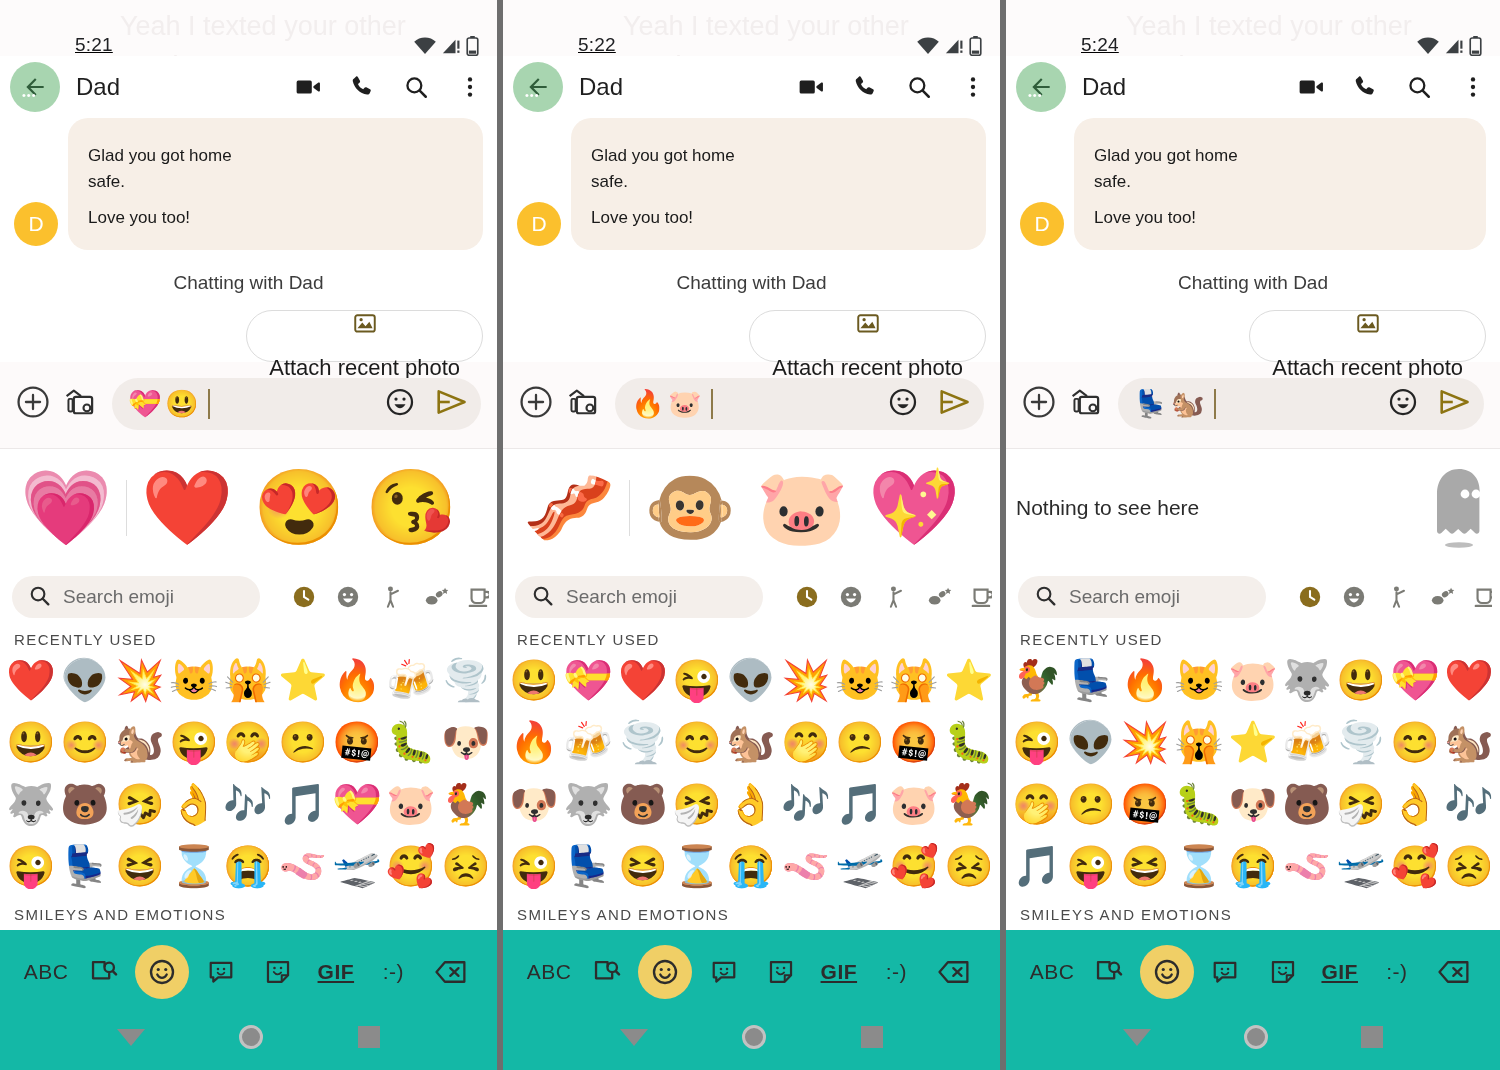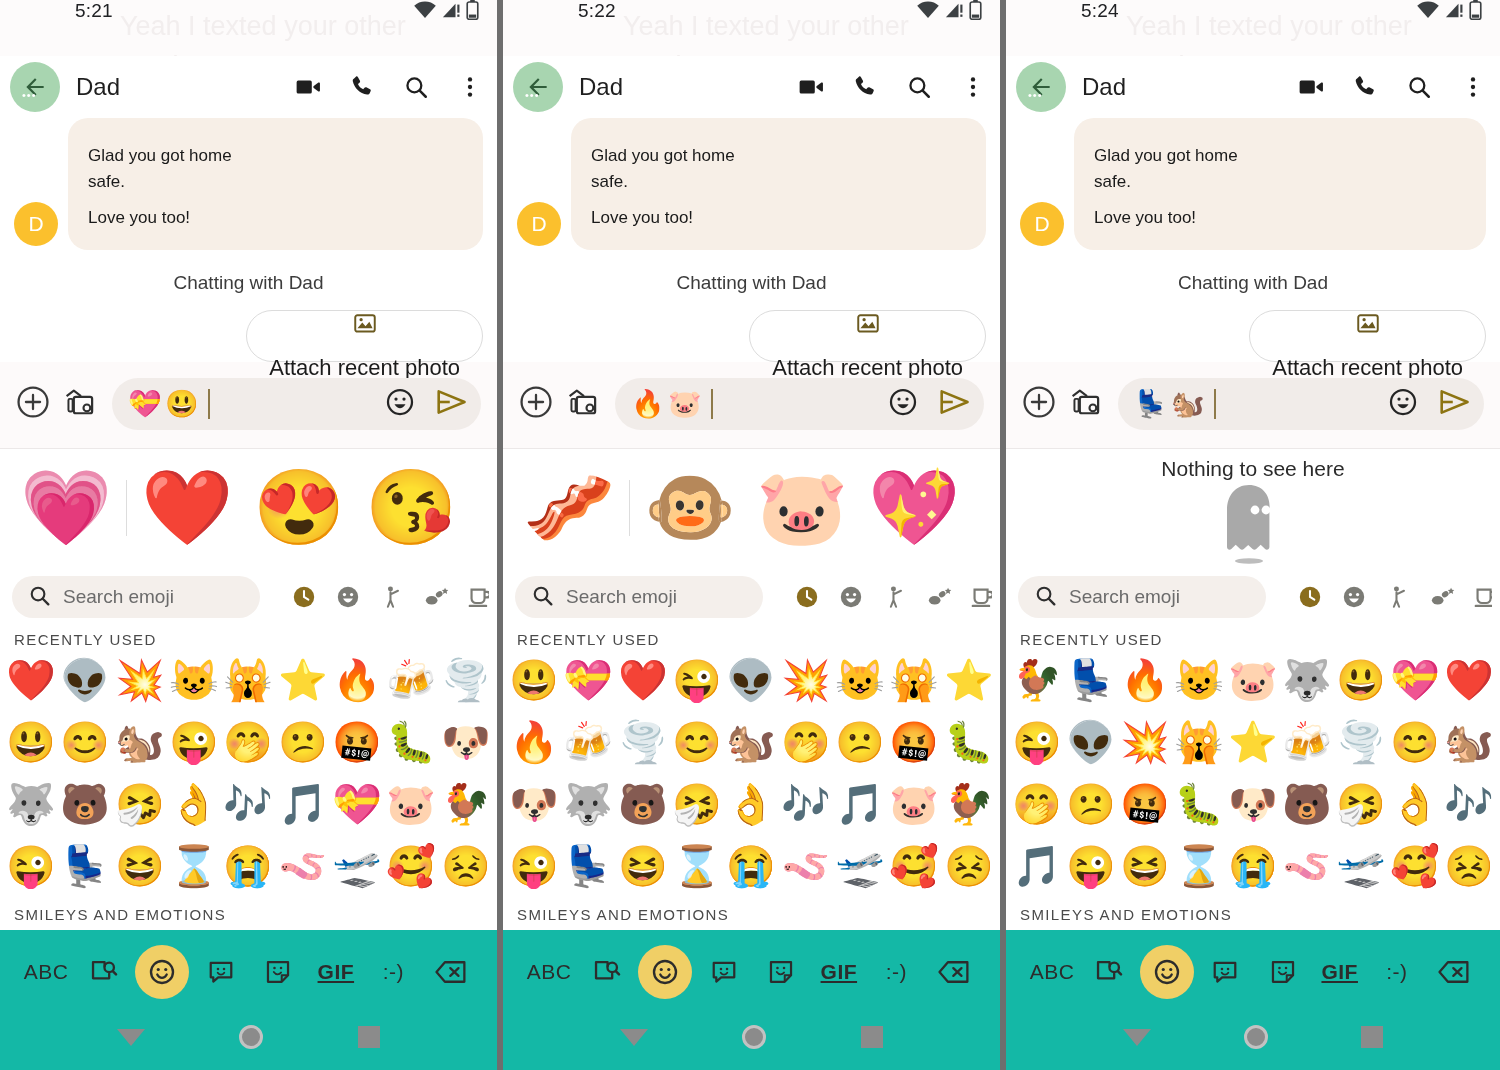--- a/index.html
+++ b/index.html
@@ -18,24 +18,25 @@
     position: relative;
     display: flex; flex-direction: column;
     overflow: hidden;
     flex: 0 0 auto;
   }
   .phone.narrow { width: 494px; }
 
   
   .statusbar {
     height: 56px; flex: 0 0 56px;
-    display: flex; align-items: flex-start;
+    display: flex; align-items: flex-end;
     padding: 0 18px 0 0;
     position: relative;
     background: #fdfbfb;
+    text-decoration: underline;
   }
   .status-time {
     font-size: 19px; color: #202124; letter-spacing: .2px;
     margin-left: 75px; font-weight: 400;
     position: relative; z-index: 3;
   }
   .status-icons {
     margin-left: auto; display: flex; align-items: center; gap: 5px;
     position: relative; z-index: 3;
   }
@@ -131,22 +132,22 @@
     gap: 0; padding: 0 10px; position: relative; overflow: hidden;
     flex: 0 0 118px;
   }
   .kitchen .big { font-size: 74px; line-height: 1; flex: 0 0 auto;
       width: 112px; text-align: center; }
   .kitchen .divider {
     width: 1px; height: 56px; background: #dddddd; flex: 0 0 1px;
     margin: 0 4px;
   }
   .kitchen-empty {
-    display: flex; align-items: center; justify-content: flex-end;
-    width: 100%; height: 100%;  flex-direction: column;
+    display: flex; align-items: center; justify-content: space-between;
+    width: 100%; height: 100%; 
   }
   .kitchen-empty .txt { font-size: 21px; color: #2b2b2b; }
   .kitchen-empty .gsvg { margin-left: -8px; }
 
   
   .picker { flex: 1 1 auto; background: #fff; display: flex;
       flex-direction: column; overflow: hidden; }
   .searchrow {
     display: flex; align-items: center; gap: 8px;
     padding: 8px 8px 6px 12px; height: 58px; flex: 0 0 58px;

